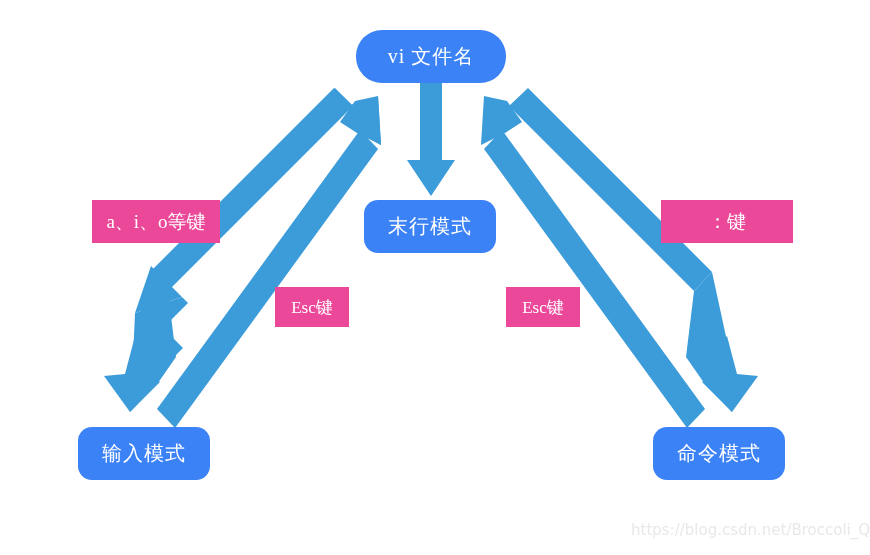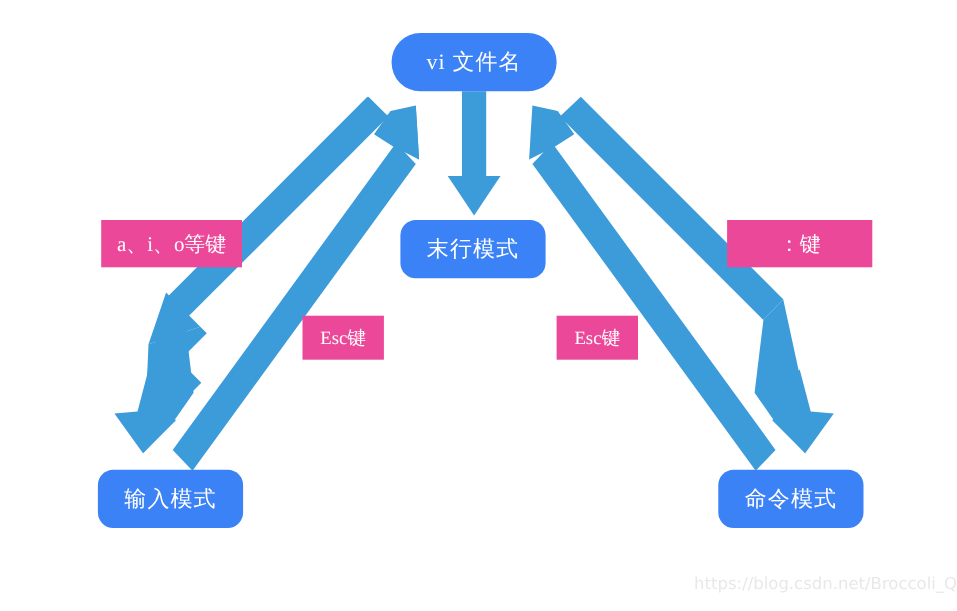--- a/index.html
+++ b/index.html
@@ -49,21 +49,21 @@
     display: flex;
     align-items: center;
     justify-content: center;
     text-align: center;
     border-radius: 0;
     z-index: 6;
     box-sizing: border-box;
   }
   #node-vi        { left: 356px; top: 30px;  width: 150px; height: 53px; }
   #node-command   { left: 364px; top: 200px; width: 132px; height: 53px; }
-  #node-input     { left: 89px;  top: 427px; width: 132px; height: 53px; }
+  #node-input     { left: 78px;  top: 427px; width: 132px; height: 53px; }
   #node-lastline  { left: 653px; top: 427px; width: 132px; height: 53px; }
 
   #label-aio   { left: 92px;  top: 200px; width: 128px; height: 43px; font-size: 19px; }
   #label-colon { left: 661px; top: 200px; width: 132px; height: 43px; font-size: 19px; }
   #label-esc-left  { left: 275px; top: 287px; width: 74px; height: 40px; font-size: 17px; }
   #label-esc-right { left: 506px; top: 287px; width: 74px; height: 40px; font-size: 17px; }
 
   #watermark {
     position: absolute;
     left: 631px;

